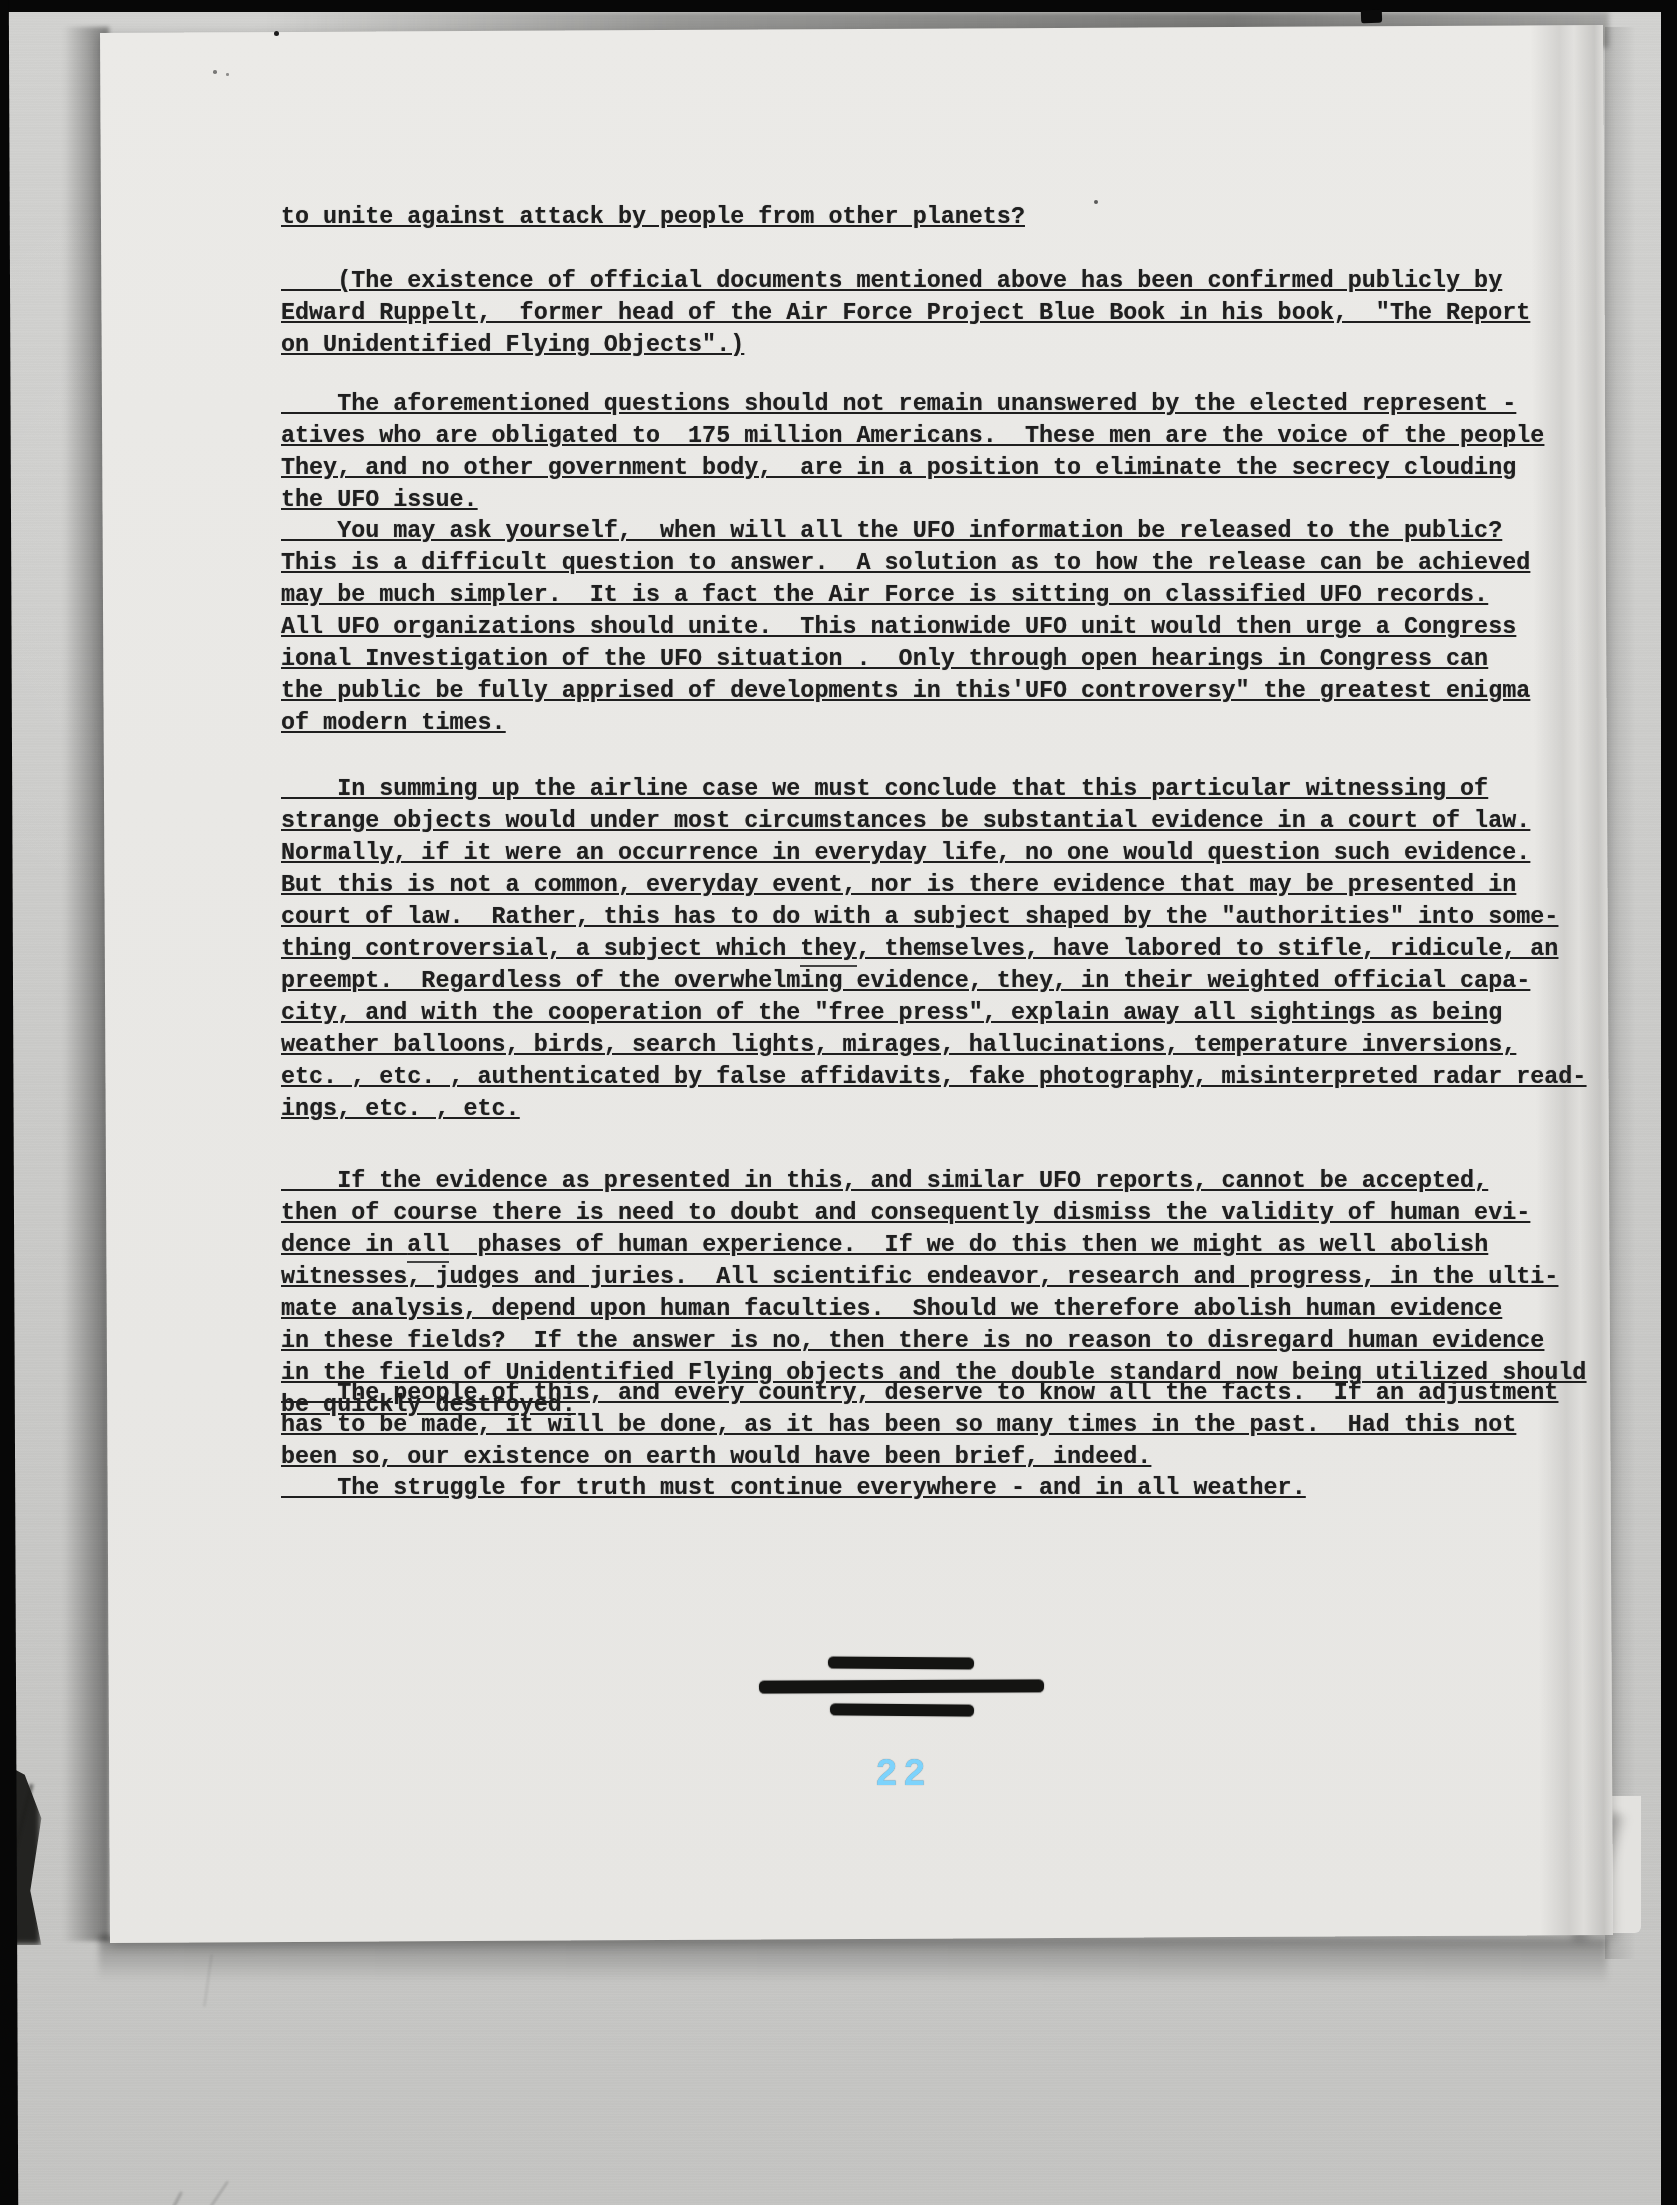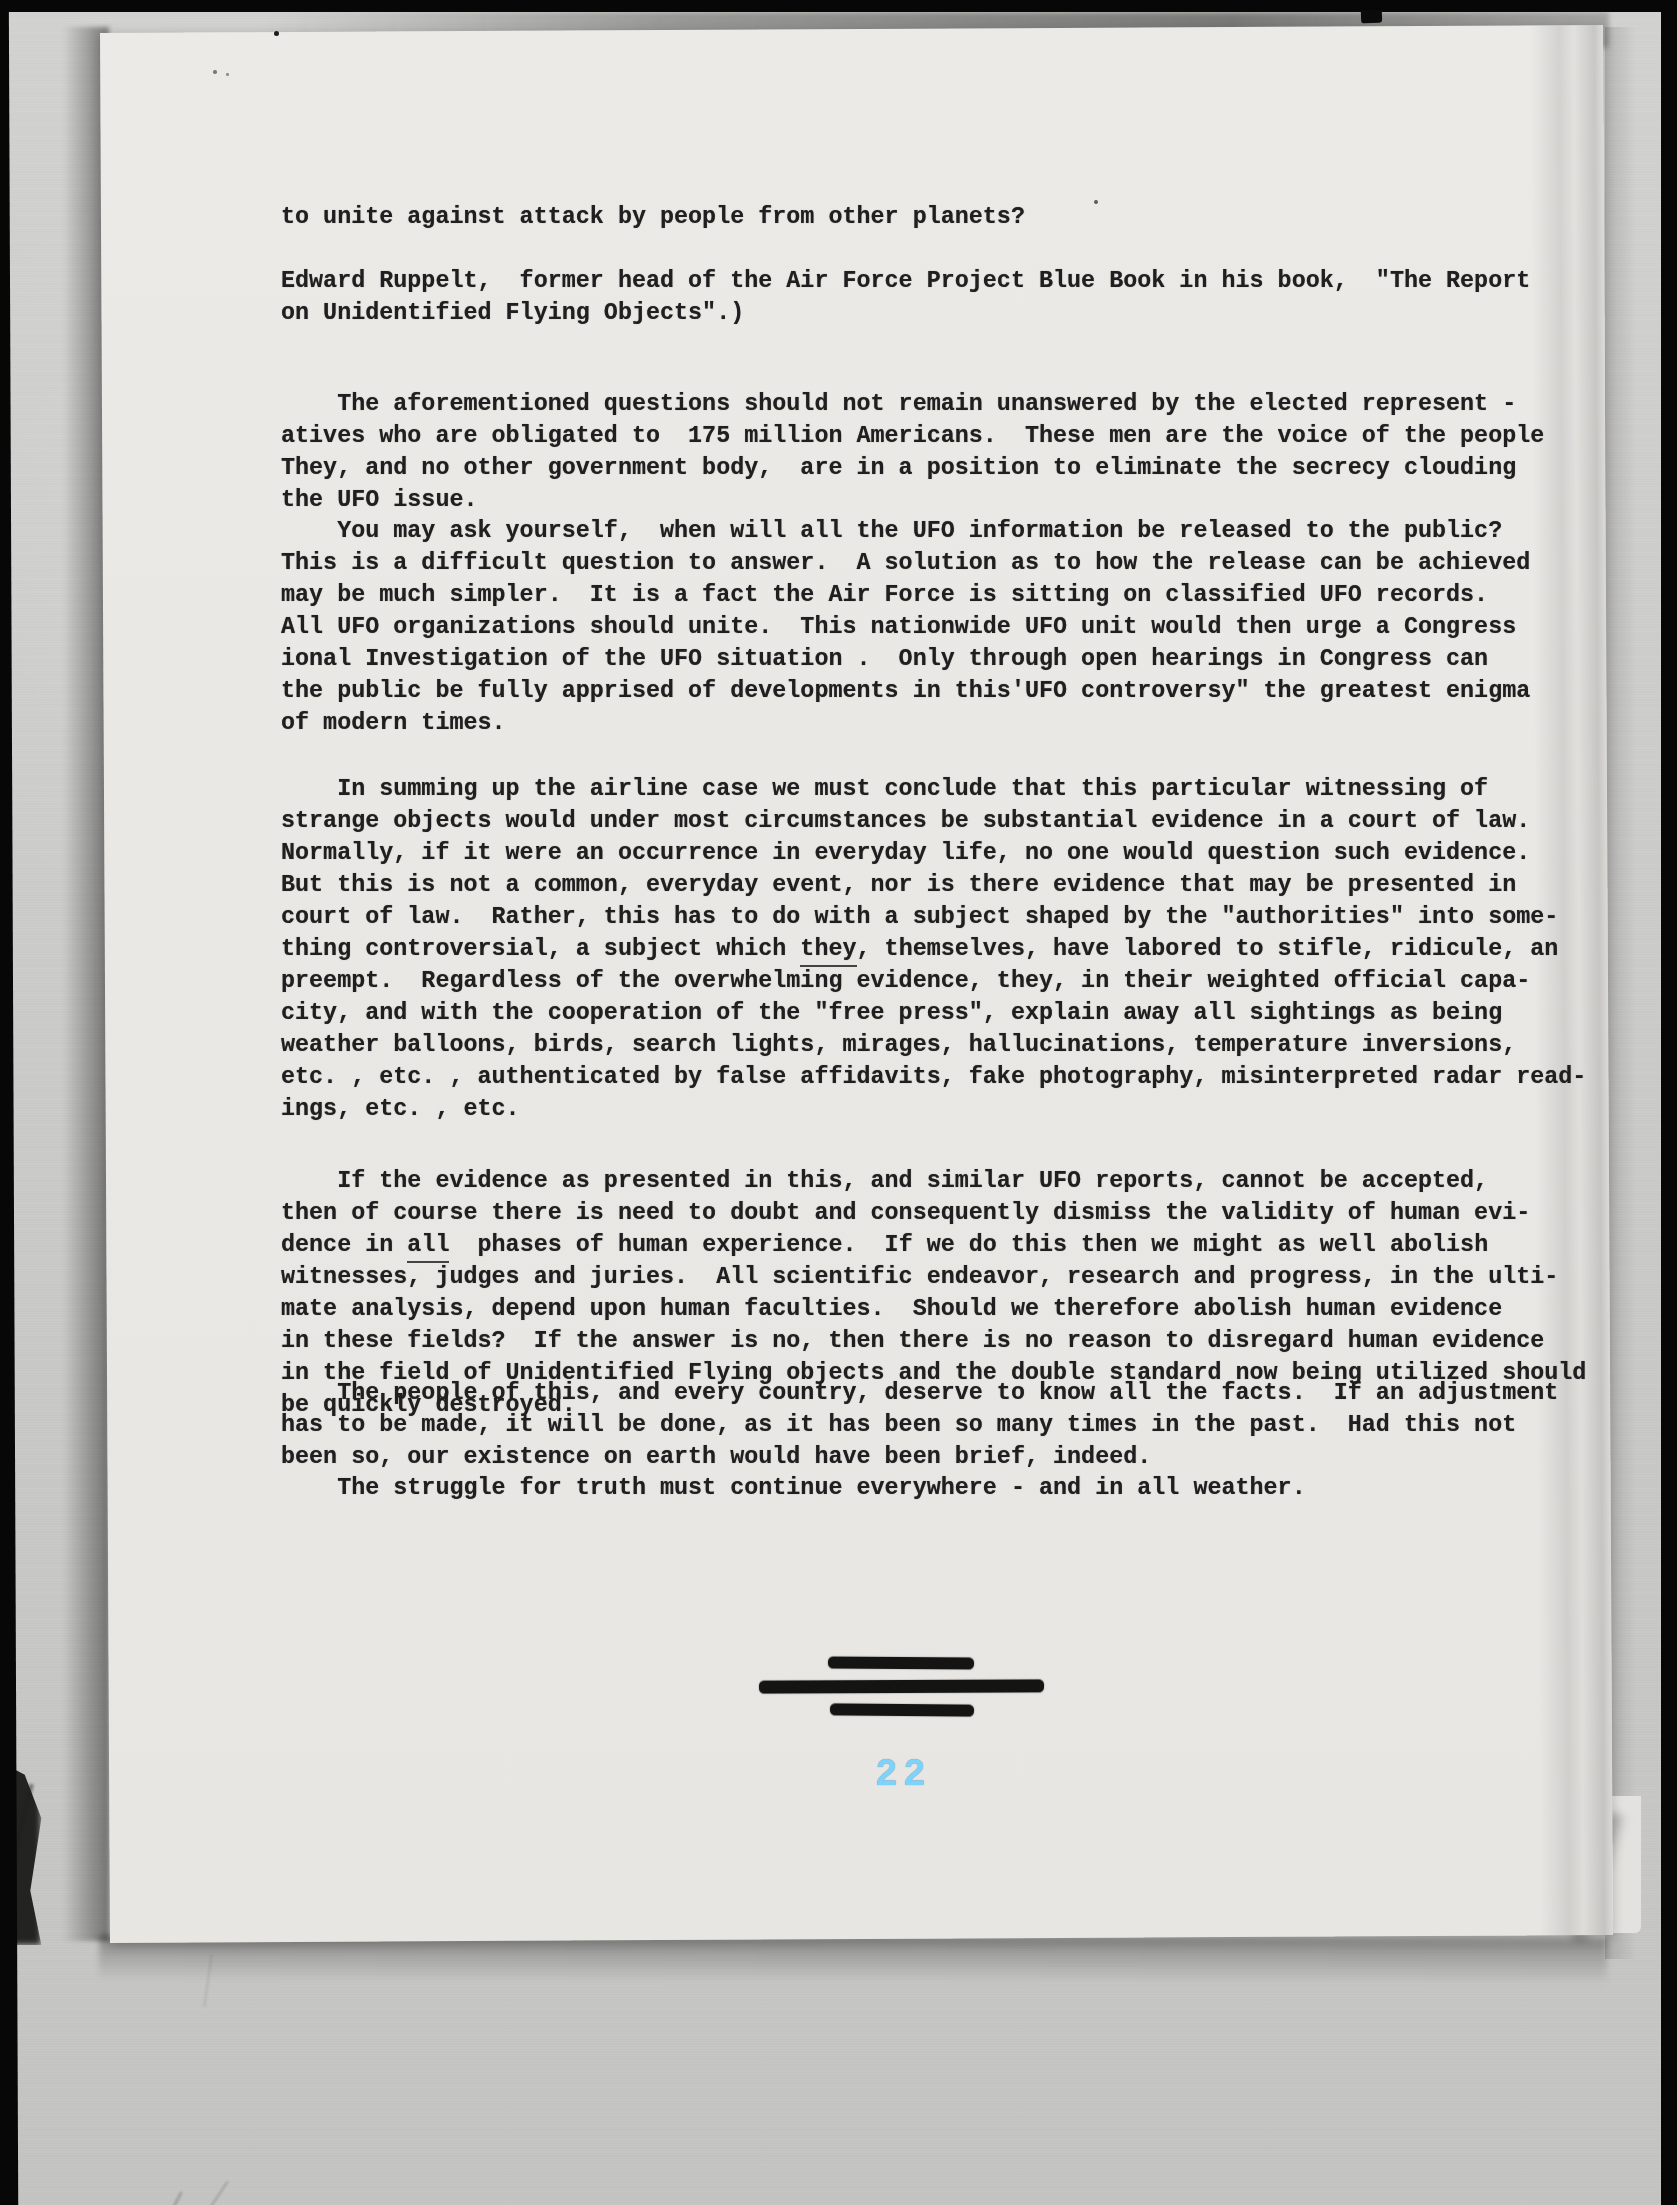--- a/index.html
+++ b/index.html
@@ -38,21 +38,21 @@
   .paper{position:absolute;left:105px;top:29px;width:1503px;height:1910px;
        background:linear-gradient(180deg,#ebeae7 0%,#e9e8e5 40%,#e7e6e3 100%);
        transform:rotate(-.30deg);transform-origin:50% 50%;
        box-shadow:0 2.6px 11.5px rgba(0,0,0,.22);}
   .fold-crease{position:absolute;right:0;top:0;width:73px;height:100%;
        background:linear-gradient(to right, rgba(0,0,0,0) 0%, rgba(0,0,0,.10) 40%, rgba(0,0,0,.04) 60%, rgba(0,0,0,.15) 88%, rgba(0,0,0,.06) 100%);}
   
   .typed-text{position:absolute;left:0;top:0;width:100%;height:100%;
        color:#1f1f1f;font-weight:700;font-size:23.4px;line-height:32px;
        filter:blur(0.2px);text-shadow:0 0 0.9px rgba(25,25,25,.55);}
-  .para{position:absolute;left:281px;white-space:pre;}
+  .para{position:absolute;left:281px;white-space:pre;text-decoration:underline;}
   .p1{top:201px;} .p2{top:265px;} .p3{top:388px;} .p4{top:515px;}
   .p5{top:773px;} .p6{top:1122px;margin-top:43px;} .p7{top:1377px;} .p8{top:1472px;}
   .u{border-bottom:2.2px solid rgba(30,30,30,.82);padding-bottom:3px;}
   
   .ink-divider .stroke{position:absolute;background:#141412;border-radius:5.3px;filter:blur(0.5px);
        box-shadow:0 0 1.3px rgba(10,10,10,.6);}
   .stroke-top{left:828px;top:1657px;width:146px;height:12px;transform:rotate(.4deg);}
   .stroke-middle{left:759px;top:1680px;width:285px;height:12.8px;transform:rotate(-.25deg);}
   .stroke-bottom{left:830px;top:1704px;width:144px;height:12px;transform:rotate(.5deg);}
   .page-number{position:absolute;left:875px;top:1759px;color:#7dd3fc;font-weight:700;
@@ -86,21 +86,21 @@
   <div class="under-sheet-corner"></div>
   <div class="corner-curl-shadow"></div>
   <div class="paper-bottom-shadow"></div>
 
   <div class="paper">
     <div class="fold-crease"></div>
   </div>
 
   <div class="typed-text">
     <div class="para p1"><div class="line">to unite against attack by people from other planets?</div></div>
-    <div class="para p2"><div class="line">Edward Ruppelt,  former head of the Air Force Project Blue Book in his book,  "The Report</div><div class="line">on Unidentified Flying Objects".)</div></div>
+    <div class="para p2"><div class="line">    (The existence of official documents mentioned above has been confirmed publicly by</div><div class="line">Edward Ruppelt,  former head of the Air Force Project Blue Book in his book,  "The Report</div><div class="line">on Unidentified Flying Objects".)</div></div>
     <div class="para p3"><div class="line">    The aforementioned questions should not remain unanswered by the elected represent -</div><div class="line">atives who are obligated to  175 million Americans.  These men are the voice of the people</div><div class="line">They, and no other government body,  are in a position to eliminate the secrecy clouding</div><div class="line">the UFO issue.</div></div>
     <div class="para p4"><div class="line">    You may ask yourself,  when will all the UFO information be released to the public?</div><div class="line">This is a difficult question to answer.  A solution as to how the release can be achieved</div><div class="line">may be much simpler.  It is a fact the Air Force is sitting on classified UFO records.</div><div class="line">All UFO organizations should unite.  This nationwide UFO unit would then urge a Congress</div><div class="line">ional Investigation of the UFO situation .  Only through open hearings in Congress can</div><div class="line">the public be fully apprised of developments in this'UFO controversy" the greatest enigma</div><div class="line">of modern times.</div></div>
     <div class="para p5"><div class="line">    In summing up the airline case we must conclude that this particular witnessing of</div><div class="line">strange objects would under most circumstances be substantial evidence in a court of law.</div><div class="line">Normally, if it were an occurrence in everyday life, no one would question such evidence.</div><div class="line">But this is not a common, everyday event, nor is there evidence that may be presented in</div><div class="line">court of law.  Rather, this has to do with a subject shaped by the "authorities" into some-</div><div class="line">thing controversial, a subject which <span class="u">they</span>, themselves, have labored to stifle, ridicule, an</div><div class="line">preempt.  Regardless of the overwhelming evidence, they, in their weighted official capa-</div><div class="line">city, and with the cooperation of the "free press", explain away all sightings as being</div><div class="line">weather balloons, birds, search lights, mirages, hallucinations, temperature inversions,</div><div class="line">etc. , etc. , authenticated by false affidavits, fake photography, misinterpreted radar read-</div><div class="line">ings, etc. , etc.</div></div>
     <div class="para p6"><div class="line">    If the evidence as presented in this, and similar UFO reports, cannot be accepted,</div><div class="line">then of course there is need to doubt and consequently dismiss the validity of human evi-</div><div class="line">dence in <span class="u">all</span>  phases of human experience.  If we do this then we might as well abolish</div><div class="line">witnesses, judges and juries.  All scientific endeavor, research and progress, in the ulti-</div><div class="line">mate analysis, depend upon human faculties.  Should we therefore abolish human evidence</div><div class="line">in these fields?  If the answer is no, then there is no reason to disregard human evidence</div><div class="line">in the field of Unidentified Flying objects and the double standard now being utilized should</div><div class="line">be quickly destroyed.</div></div>
     <div class="para p7"><div class="line">    The people of this, and every country, deserve to know all the facts.  If an adjustment</div><div class="line">has to be made, it will be done, as it has been so many times in the past.  Had this not</div><div class="line">been so, our existence on earth would have been brief, indeed.</div></div>
     <div class="para p8"><div class="line">    The struggle for truth must continue everywhere - and in all weather.</div></div>
 
     <div class="ink-divider">
       <div class="stroke stroke-top"></div>
       <div class="stroke stroke-middle"></div>

